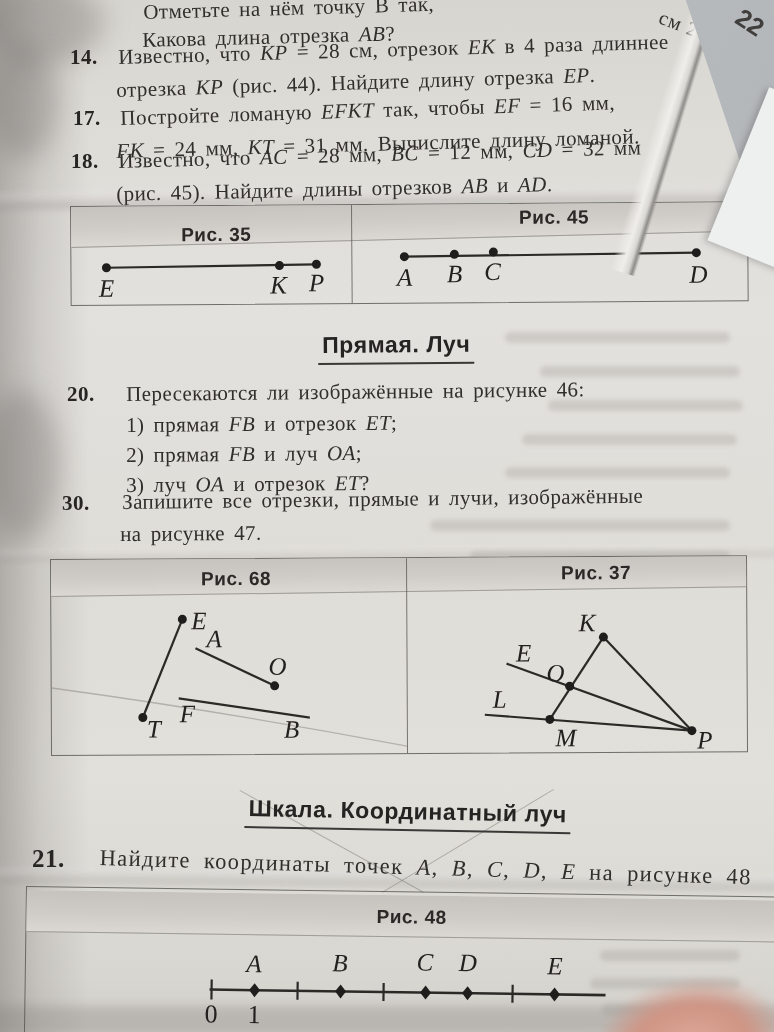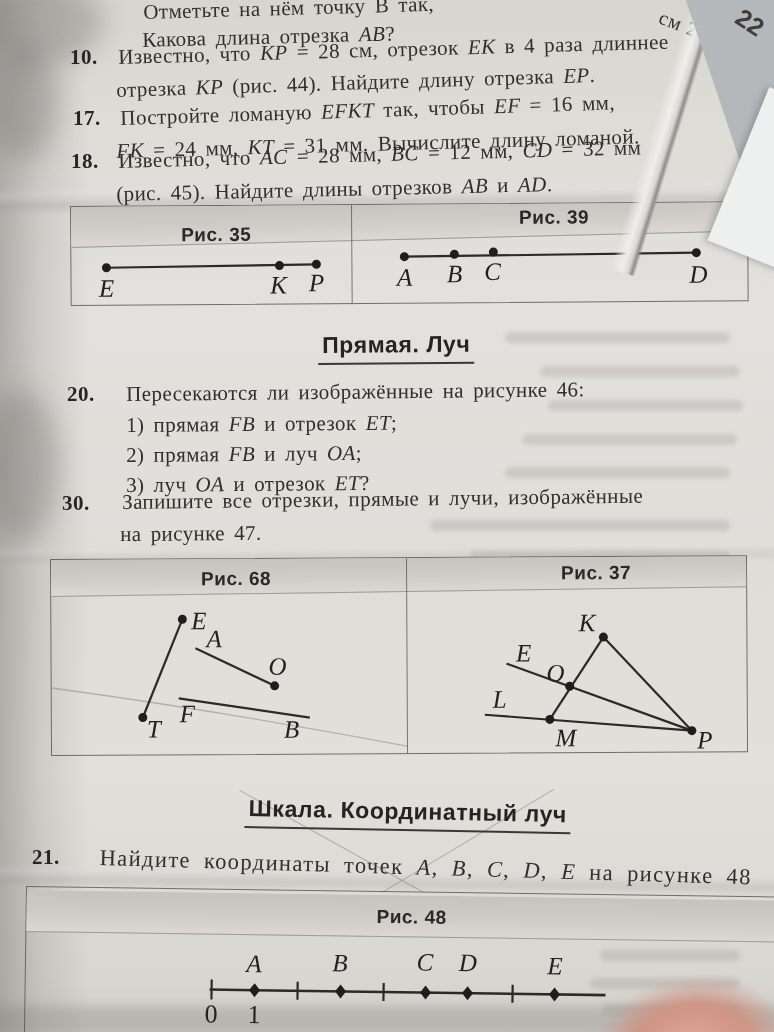--- a/index.html
+++ b/index.html
@@ -67,36 +67,36 @@
   <div class="bar" style="left:600px;top:950px;width:140px;"></div>
   <div class="bar" style="left:590px;top:978px;width:150px;"></div>
   <div class="bar" style="left:602px;top:1004px;width:140px;"></div>
   <div class="crease" style="left:240px;top:790px;width:210px;transform:rotate(29deg);"></div>
   <div class="crease" style="left:382px;top:892px;width:200px;transform:rotate(-31deg);"></div>
 
   <div class="line math" style="left:143px;top:0px;transform:rotate(-1.6deg);">Отметьте на нём точку В так,</div>
   <div class="fragment math" style="left:664px;top:6px;transform:rotate(21deg);">см 2 мм</div>
   <div class="line math" style="left:142px;top:28px;transform:rotate(-1.5deg);">Какова длина отрезка <i>AB</i>?</div>
 
-  <div class="num" style="left:70px;top:45px;">10.</div>
+  <div class="num" style="left:70px;top:45px;">14.</div>
   <div class="line math" style="left:118px;top:45px;transform:rotate(-1.6deg);">Известно, что <i>KP</i> = 28 см, отрезок <i>EK</i> в 4 раза длиннее</div>
   <div class="line math" style="left:116px;top:78px;transform:rotate(-1.8deg);">отрезка <i>KP</i> (рис. 44). Найдите длину отрезка <i>EP</i>.</div>
 
   <div class="num" style="left:73px;top:106px;text-align:right;">17.</div>
   <div class="line math" style="left:120px;top:106px;transform:rotate(-1.8deg);">Постройте ломаную <i>EFKT</i> так, чтобы <i>EF</i> = 16 мм,</div>
   <div class="line math" style="left:116px;top:139px;transform:rotate(-1.6deg);"><i>FK</i> = 24 мм, <i>KT</i> = 31 мм. Вычислите длину ломаной.</div>
 
   <div class="num" style="left:71px;top:149px;">18.</div>
   <div class="line math" style="left:118px;top:149px;transform:rotate(-1.5deg);">Известно, что <i>AC</i> = 28 мм, <i>BC</i> = 12 мм, <i>CD</i> = 32 мм</div>
   <div class="line math" style="left:116px;top:182px;transform:rotate(-1.3deg);">(рис. 45). Найдите длины отрезков <i>AB</i> и <i>AD</i>.</div>
 
   <div class="figbox" style="left:70px;top:206px;width:676px;height:98px;transform:rotate(-.4deg);">
     <div class="band" style="top:0;height:40px;transform:skewY(-1deg);"></div>
     <div class="figcap" style="left:90px;top:18px;">Рис. 35</div>
-    <div class="figcap" style="left:428px;top:3px;">Рис. 39</div>
+    <div class="figcap" style="left:428px;top:3px;">Рис. 45</div>
     <div class="divider" style="left:280px;"></div>
     <svg width="676" height="98">
       <line x1="35" y1="61" x2="245" y2="59"></line>
       <circle cx="35" cy="61" r="4.5"></circle>
       <circle cx="208" cy="60" r="4.5"></circle>
       <circle cx="245" cy="59" r="4.5"></circle>
       <text x="35" y="90" text-anchor="middle">E</text>
       <text x="207" y="88" text-anchor="middle">K</text>
       <text x="245" y="86" text-anchor="middle">P</text>
       <line x1="333" y1="52" x2="625" y2="50"></line>
@@ -156,21 +156,21 @@
       <text x="513" y="124" text-anchor="end">O</text>
       <text x="514" y="189" text-anchor="middle">M</text>
       <text x="653" y="192" text-anchor="middle">P</text>
       <text x="472" y="104" text-anchor="middle">E</text>
       <text x="448" y="150" text-anchor="middle">L</text>
     </svg>
   </div>
 
   <div class="hdr" style="left:245px;top:795px;transform:rotate(1.1deg);">Шкала. Координатный луч</div>
 
-  <div class="num" style="left:32px;top:845px;font-size:21px;">21.</div>
+  <div class="num" style="left:32px;top:845px;font-size:25px;">21.</div>
   <div class="line math" style="left:100px;top:845px;width:665px;overflow:hidden;transform:rotate(1.7deg);font-size:22.5px;letter-spacing:1.4px;word-spacing:6px;">Найдите координаты точек <i>A</i>, <i>B</i>, <i>C</i>, <i>D</i>, <i>E</i> на рисунке 48</div>
 
   <div class="figbox" style="left:26px;top:886px;width:752px;height:152px;transform:rotate(.8deg);">
     <div class="band" style="top:3px;height:41px;"></div>
     <div class="figcap" style="left:330px;top:14px;">Рис. 48</div>
     <svg width="752" height="152">
       <line x1="184" y1="100" x2="580" y2="100" style="stroke-width:2.6"></line>
       <line x1="186" y1="90" x2="186" y2="110"></line>
       <line x1="272" y1="91" x2="272" y2="109"></line>
       <line x1="358" y1="91" x2="358" y2="109"></line>

